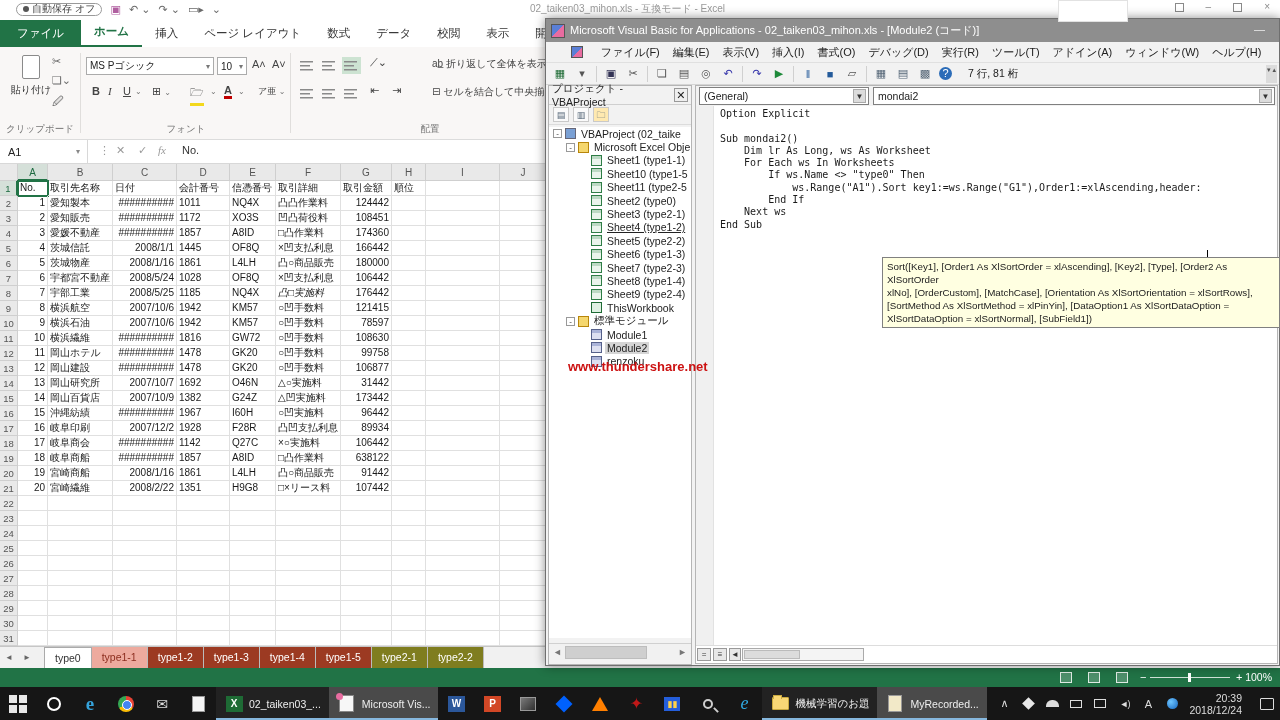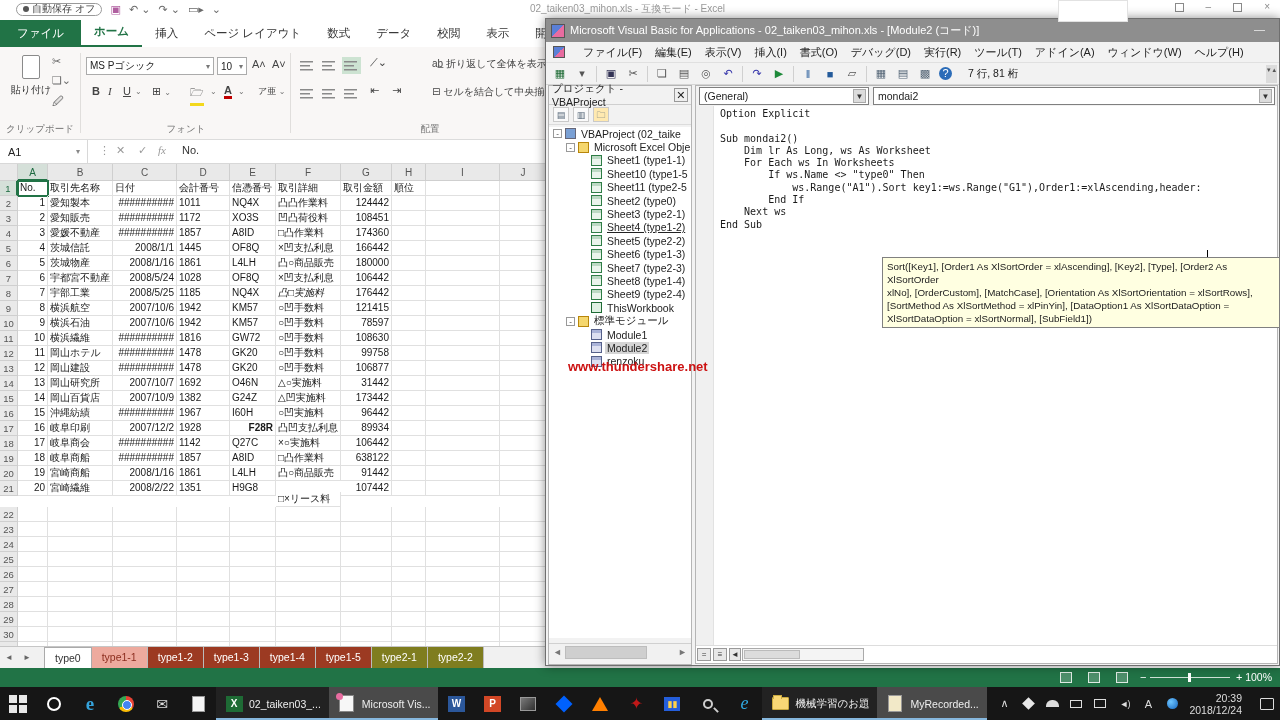--- a/index.html
+++ b/index.html
@@ -68,21 +68,21 @@
   .view-ico { position:absolute; top:4px; width:12px; height:11px; border:1px solid #dfeae4; background:#fff3; }
   .zoom-track { position:absolute; top:9px; left:1150px; width:80px; height:1px; background:#cfe0d6; }
   .zoom-thumb { position:absolute; top:5px; left:1188px; width:3px; height:9px; background:#fff; }
   #zoom-label { position:absolute; right:8px; top:3px; font-size:10.5px; }
 
   
   #vba { position:absolute; left:545px; top:18px; width:735px; height:648px; background:#f2f2f2; box-shadow:0 0 10px rgba(0,0,0,.45); border:1px solid #6f6f6f; }
   #vba-titlebar { position:absolute; left:0; top:0; width:100%; height:23px; background:#8e8e8e; color:#fff; display:flex; align-items:center; padding-left:5px; font-size:11px; white-space:nowrap; overflow:hidden; }
   .vba-appico { width:14px; height:14px; background:linear-gradient(135deg,#5a7fd6 50%,#e86ca0 50%); margin-right:5px; border:1px solid #555; }
   #vba-min { position:absolute; right:14px; top:4px; color:#eee; }
-  #vba-menubar { position:absolute; left:0; top:23px; width:100%; height:21px; background:#f2f2f2; display:flex; align-items:center; gap:13px; padding-left:7px; font-size:11px; color:#222; border-bottom:1px solid #e0e0e0; white-space:nowrap; overflow:hidden; }
+  #vba-menubar { position:absolute; left:0; top:23px; width:100%; height:21px; background:#f2f2f2; display:flex; align-items:center; gap:13px; padding-left:7px; font-size:11px; color:#222; border-bottom:1px solid #e0e0e0; white-space:nowrap; overflow:hidden;justify-content:center; }
   #vba-toolbar { position:absolute; left:0; top:44px; width:100%; height:22px; background:#f2f2f2; border-bottom:1px solid #d5d5d5; display:flex; align-items:center; gap:6px; padding-left:6px; font-size:11px; }
   .tbi { width:16px; text-align:center; font-size:11px; color:#555; }
   #vba-toolbar .sep { width:1px; height:16px; background:#d0d0d0; }
   #vba-status-pos { font-size:10.5px; color:#222; margin-left:10px; white-space:nowrap; }
   .tb-end { position:absolute; right:2px; top:2px; width:11px; height:18px; background:#dcdcdc; color:#555; font-size:7px; text-align:center; line-height:9px; }
 
   
   #vba-project { position:absolute; left:2px; top:66px; width:144px; height:580px; background:#f2f2f2; border:1px solid #b5b5b5; }
   #proj-header { height:19px; background:#f2f2f2; border-bottom:1px solid #cfcfcf; display:flex; align-items:center; justify-content:space-between; padding:0 3px; font-size:10.5px; color:#222; }
   #proj-close { font-size:11px; font-weight:bold; color:#222; border:1px solid #999; width:15px; height:14px; line-height:12px; text-align:center; background:#eee; }
@@ -489,21 +489,21 @@
           <div class="cell" style="width: 34px; text-align: left;"></div>
           <div class="cell" style="width: 74px; text-align: left;"></div>
           <div class="cell" style="width: 47px; text-align: left;"></div>
         </div>
         <div class="gridrow">
           <div class="rh">17</div>
           <div class="cell" style="width: 30px; text-align: right;">16</div>
           <div class="cell" style="width: 65px; text-align: left;">岐阜印刷</div>
           <div class="cell" style="width: 64px; text-align: right;">2007/12/2</div>
           <div class="cell" style="width: 53px; text-align: left;">1928</div>
-          <div class="cell" style="width: 46px; text-align: right; font-weight: bold;">F28R</div>
+          <div class="cell" style="width: 46px; text-align: left;">F28R</div>
           <div class="cell" style="width: 65px; text-align: left;">凸凹支払利息</div>
           <div class="cell" style="width: 51px; text-align: right;">89934</div>
           <div class="cell" style="width: 34px; text-align: left;"></div>
           <div class="cell" style="width: 74px; text-align: left;"></div>
           <div class="cell" style="width: 47px; text-align: left;"></div>
         </div>
         <div class="gridrow">
           <div class="rh">18</div>
           <div class="cell" style="width: 30px; text-align: right;">17</div>
           <div class="cell" style="width: 65px; text-align: left;">岐阜商会</div>
@@ -542,21 +542,21 @@
           <div class="cell" style="width: 74px; text-align: left;"></div>
           <div class="cell" style="width: 47px; text-align: left;"></div>
         </div>
         <div class="gridrow">
           <div class="rh">21</div>
           <div class="cell" style="width: 30px; text-align: right;">20</div>
           <div class="cell" style="width: 65px; text-align: left;">宮崎繊維</div>
           <div class="cell" style="width: 64px; text-align: right;">2008/2/22</div>
           <div class="cell" style="width: 53px; text-align: left;">1351</div>
           <div class="cell" style="width: 46px; text-align: left;">H9G8</div>
-          <div class="cell" style="width: 65px; text-align: left; margin-top: 11px;">□×リース料</div>
+          <div class="cell" style="width: 65px; text-align: left;">□×リース料</div>
           <div class="cell" style="width: 51px; text-align: right;">107442</div>
           <div class="cell" style="width: 34px; text-align: left;"></div>
           <div class="cell" style="width: 74px; text-align: left;"></div>
           <div class="cell" style="width: 47px; text-align: left;"></div>
         </div>
         <div class="gridrow">
           <div class="rh">22</div>
           <div class="cell" style="width: 30px; text-align: right;"></div>
           <div class="cell" style="width: 65px; text-align: left;"></div>
           <div class="cell" style="width: 64px; text-align: right;"></div>

